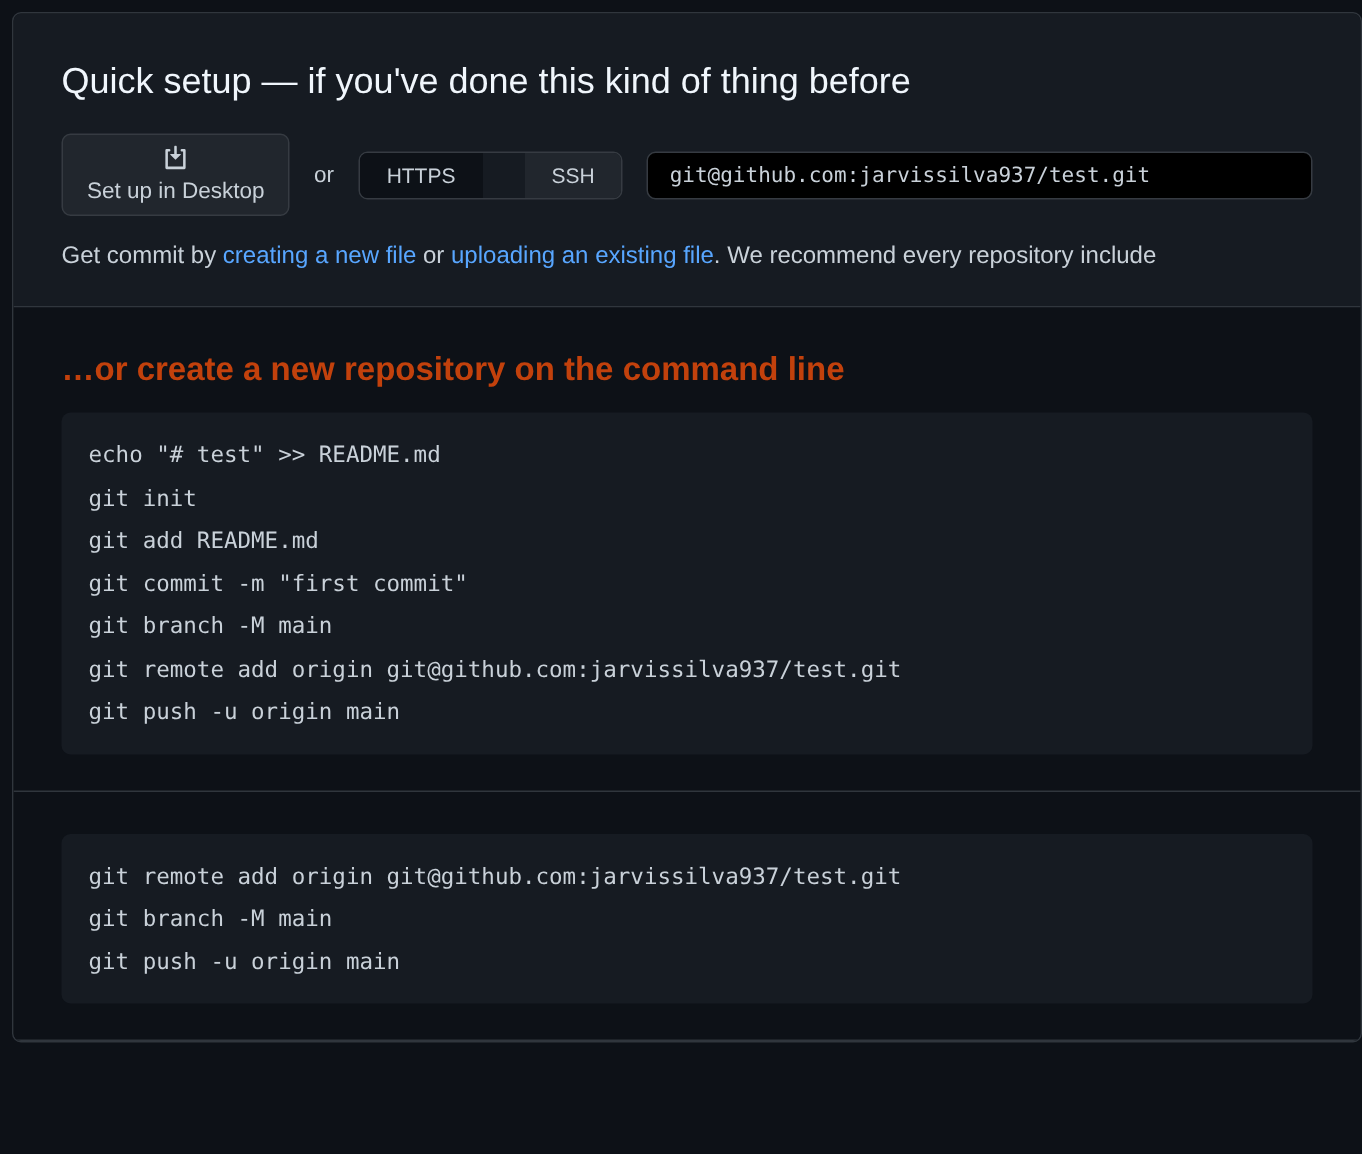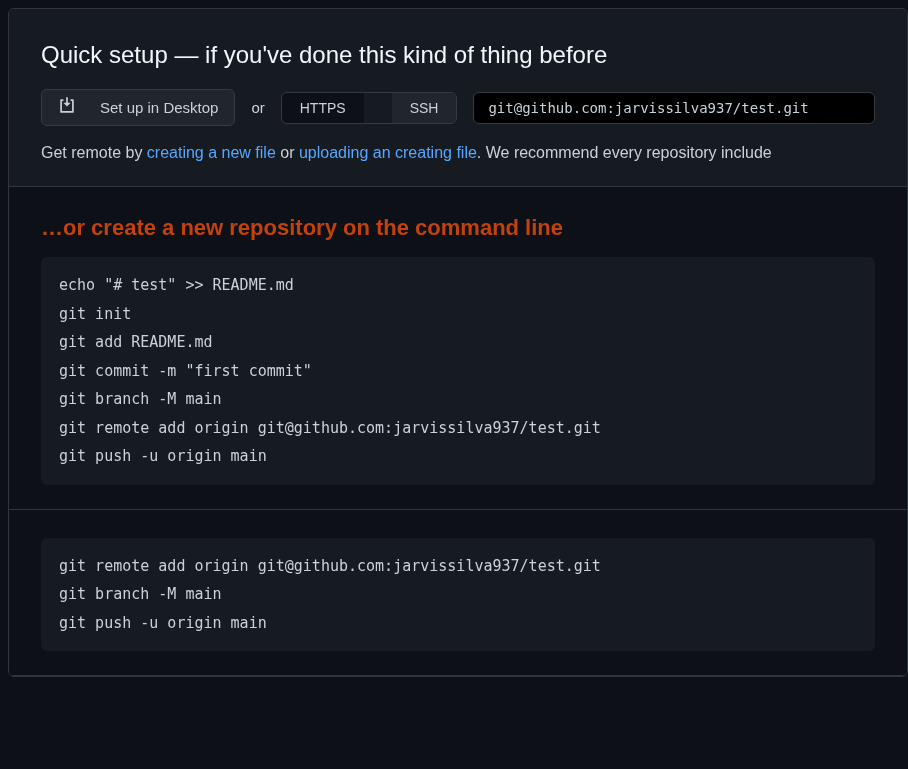--- a/index.html
+++ b/index.html
@@ -40,29 +40,30 @@
     }
     .setup-row {
       display: flex;
       align-items: center;
       gap: 16px;
       margin-bottom: 18px;
     }
     .desktop-btn {
       display: flex;
       align-items: center;
-      gap: 24px;
+      gap: 0;
       background: #21262d;
       border: 1px solid #363b42;
       border-radius: 6px;
       padding: 7px 16px;
       color: #c9d1d9;
       font-size: 15px;
       font-weight: 500;
       cursor: pointer;
+      flex-direction: column;
     }
     .desktop-btn svg {
       width: 18px;
       height: 18px;
       fill: #c9d1d9;
     }
     .or-text {
       color: #c9d1d9;
       font-size: 15px;
       font-weight: 500;
@@ -139,21 +140,21 @@
         <span>Set up in Desktop</span>
       </button>
       <span class="or-text">or</span>
       <div class="protocol-group">
         <button class="protocol-btn">HTTPS</button>
         <button class="protocol-btn active">SSH</button>
       </div>
       <input type="text" class="url-input" readonly="" value="git@github.com:jarvissilva937/test.git" style="">
     </div>
     <p class="get-started">
-      <span>Get remote by </span><a class="link">creating a new file</a><span> or </span><a class="link">uploading an creating file</a><span>. We recommend every repository include</span>
+      <span>Get commit by </span><a class="link">creating a new file</a><span> or </span><a class="link">uploading an existing file</a><span>. We recommend every repository include</span>
     </p>
   </div>
 
   <div class="section-cmd">
     <h3>…or create a new repository on the command line</h3>
     <div class="code-block">echo "# test" &gt;&gt; README.md
 git init
 git add README.md
 git commit -m "first commit"
 git branch -M main

